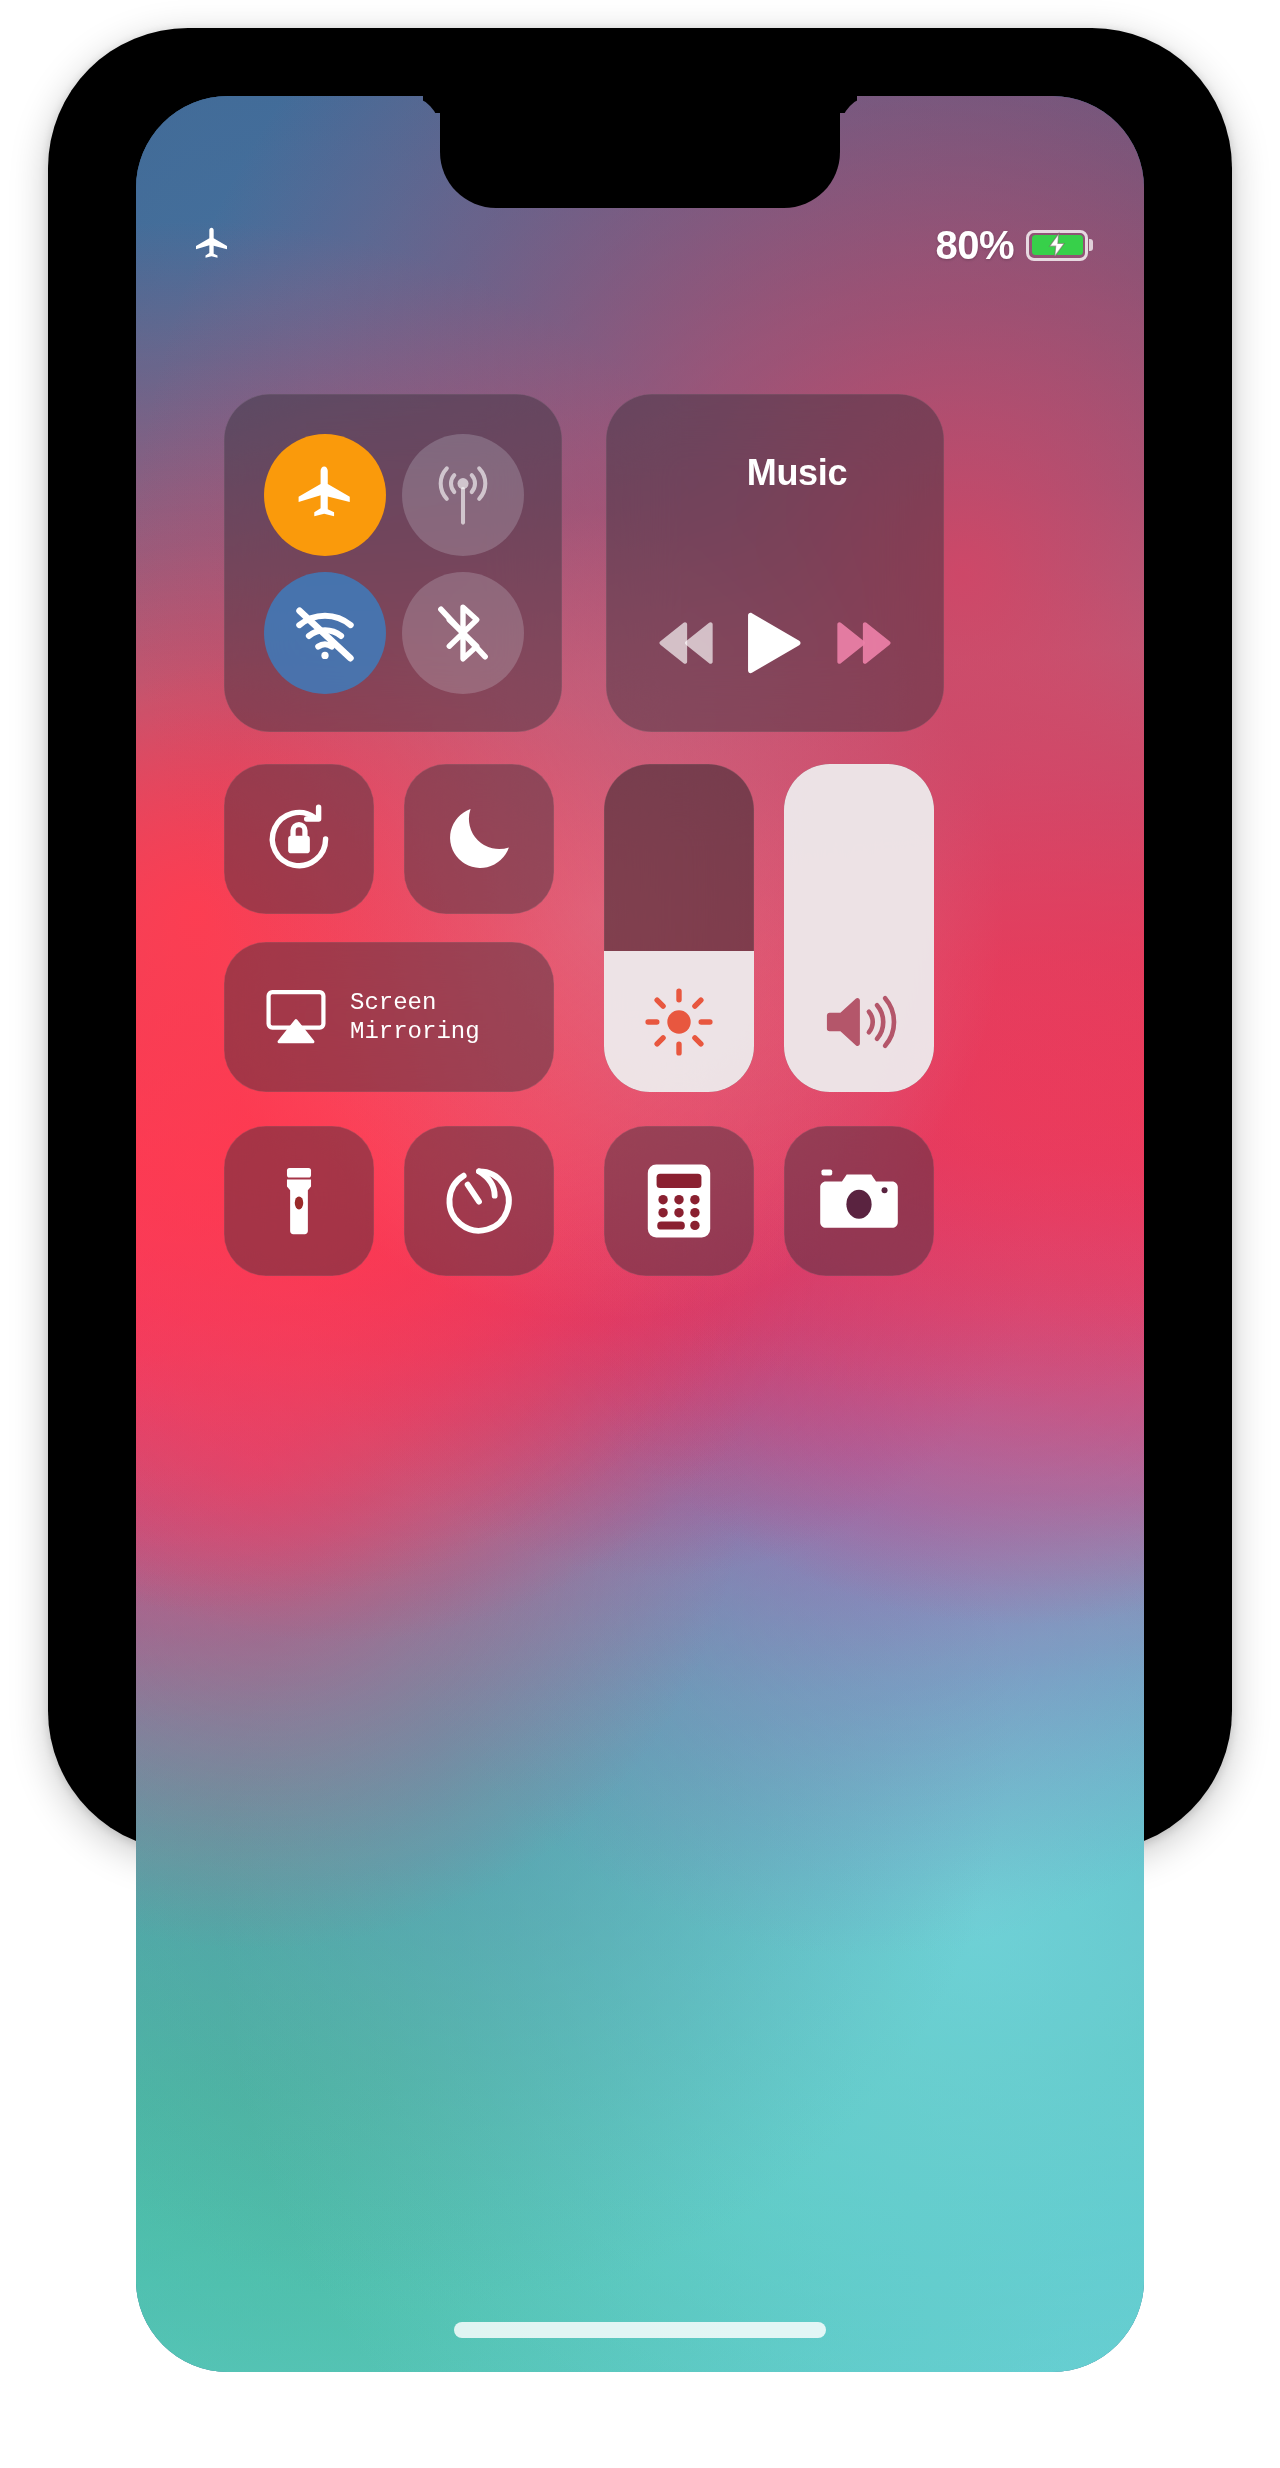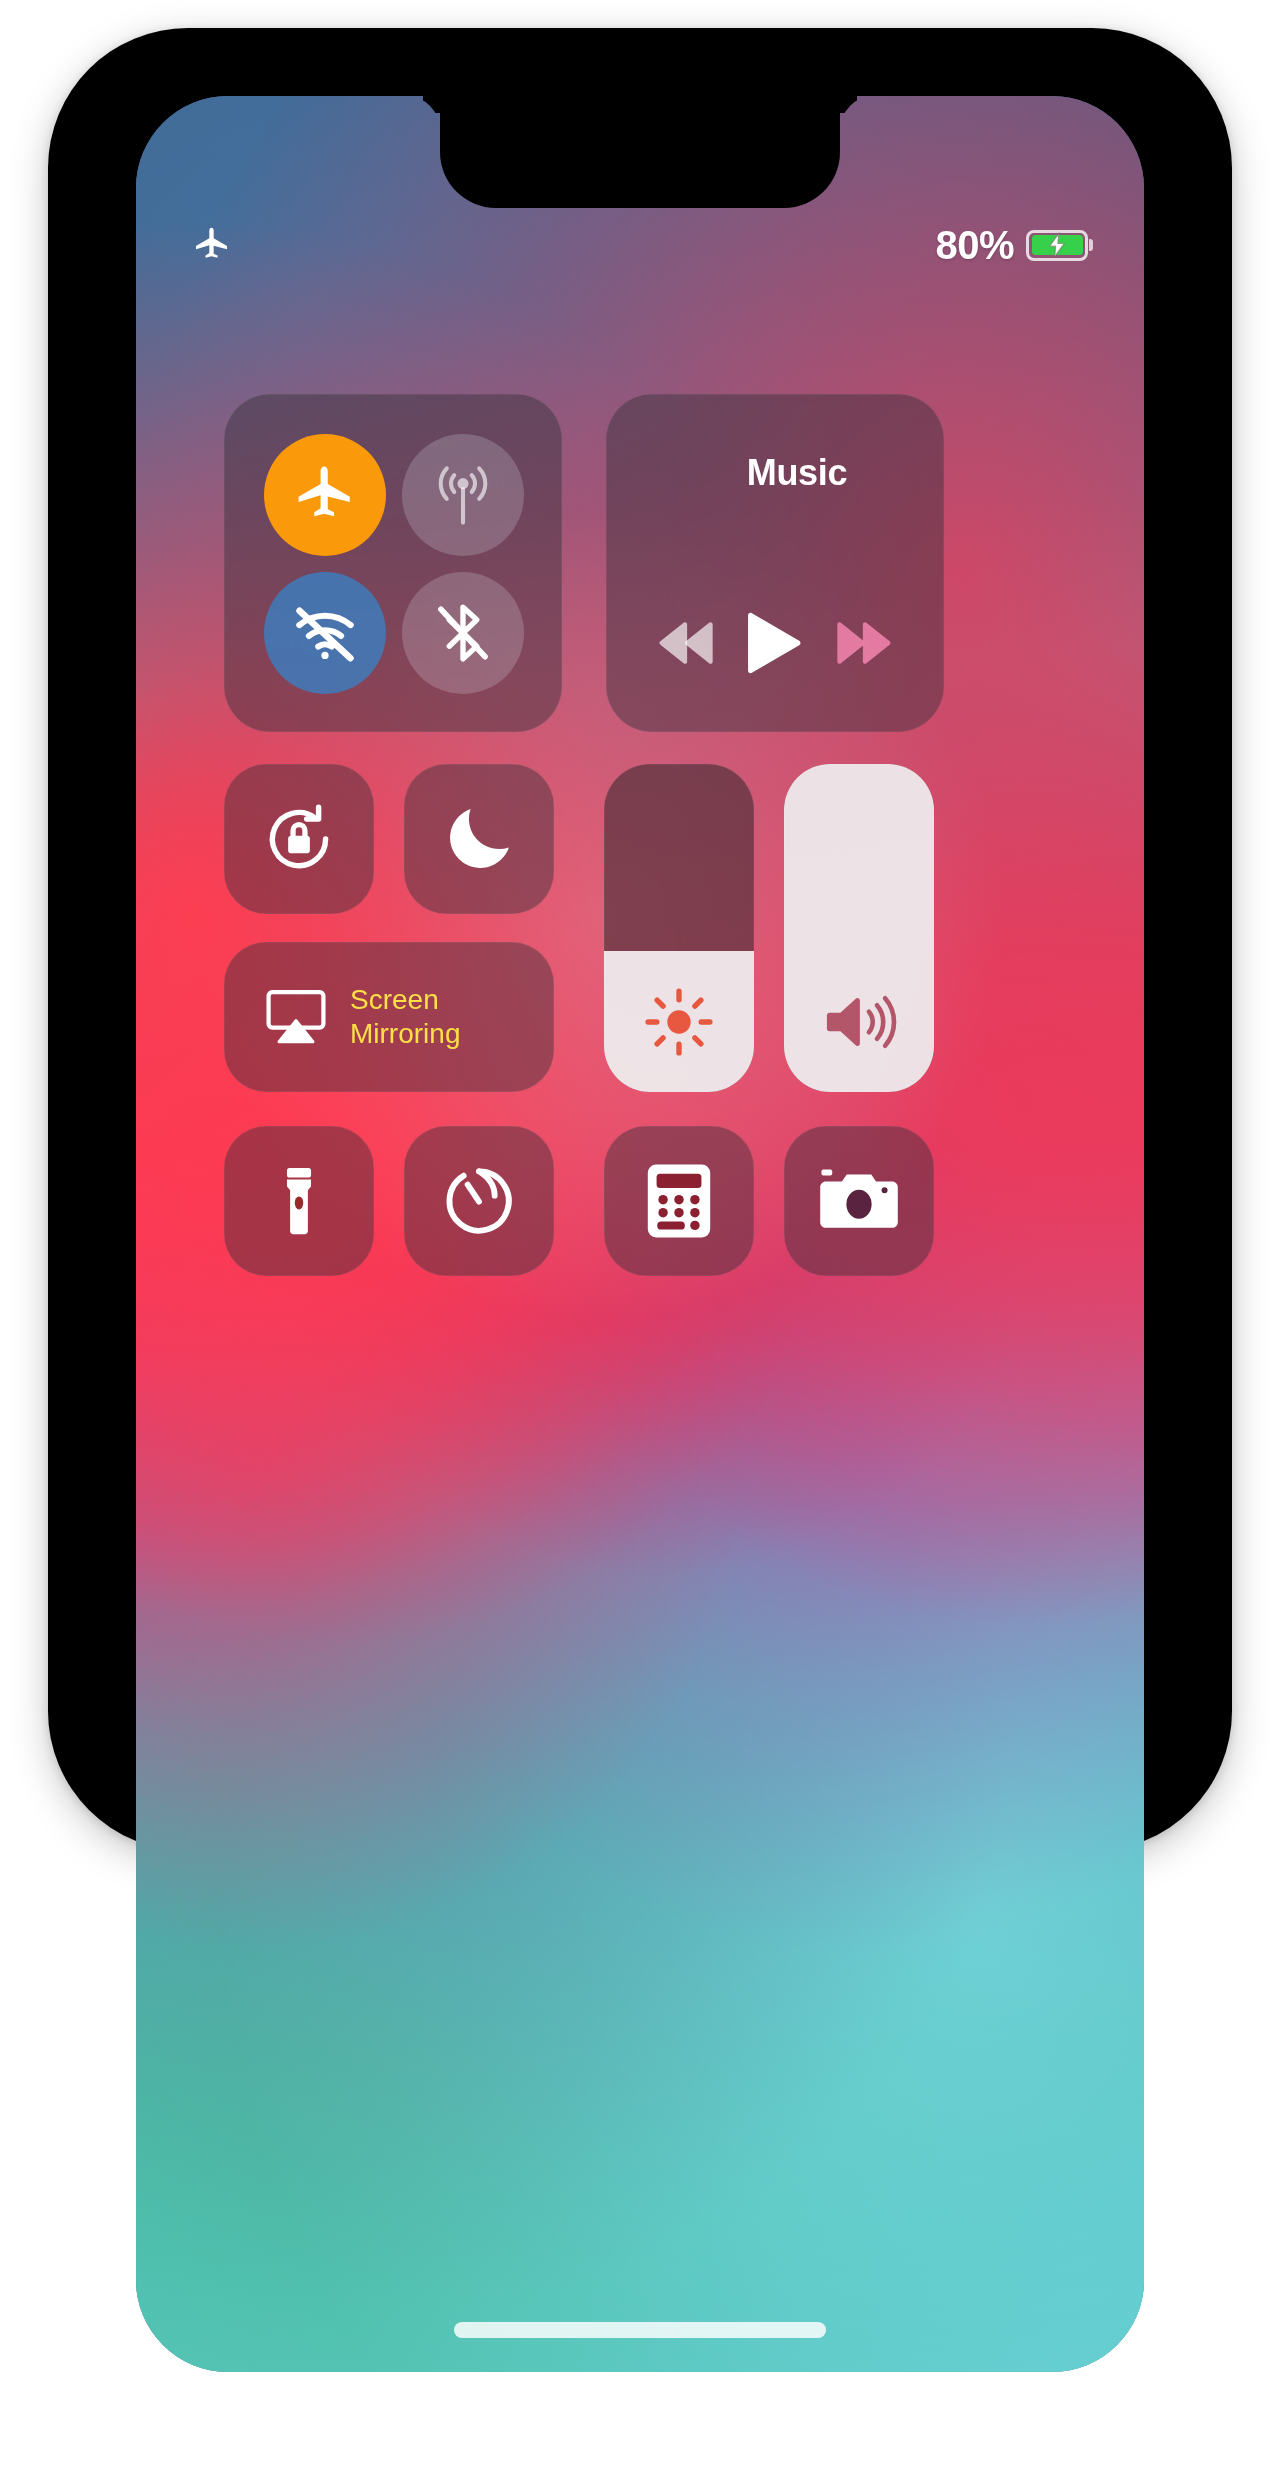--- a/index.html
+++ b/index.html
@@ -243,25 +243,26 @@
     border-radius: 42px;
     background: rgba(46,46,56,0.42);
     backdrop-filter: blur(34px);
     -webkit-backdrop-filter: blur(34px);
     display: flex; align-items: center; gap: 22px;
     padding-left: 40px;
     box-sizing: border-box;
     box-shadow: inset 0 0 0 0.5px rgba(255,255,255,0.10);
   }
   #screen-mirroring-label {
-    color: #fde047;
-    font-size: 28px;
+    color: #ffffff;
+    font-size: 24px;
     font-weight: 400;
     line-height: 1.22;
     white-space: pre-line;
+    font-family: Liberation Mono, monospace;
   }
 
   
   .slider {
     position: absolute;
     width: 150px;
     height: 328px;
     border-radius: 46px;
     overflow: hidden;
     background: rgba(40,34,40,0.52);

